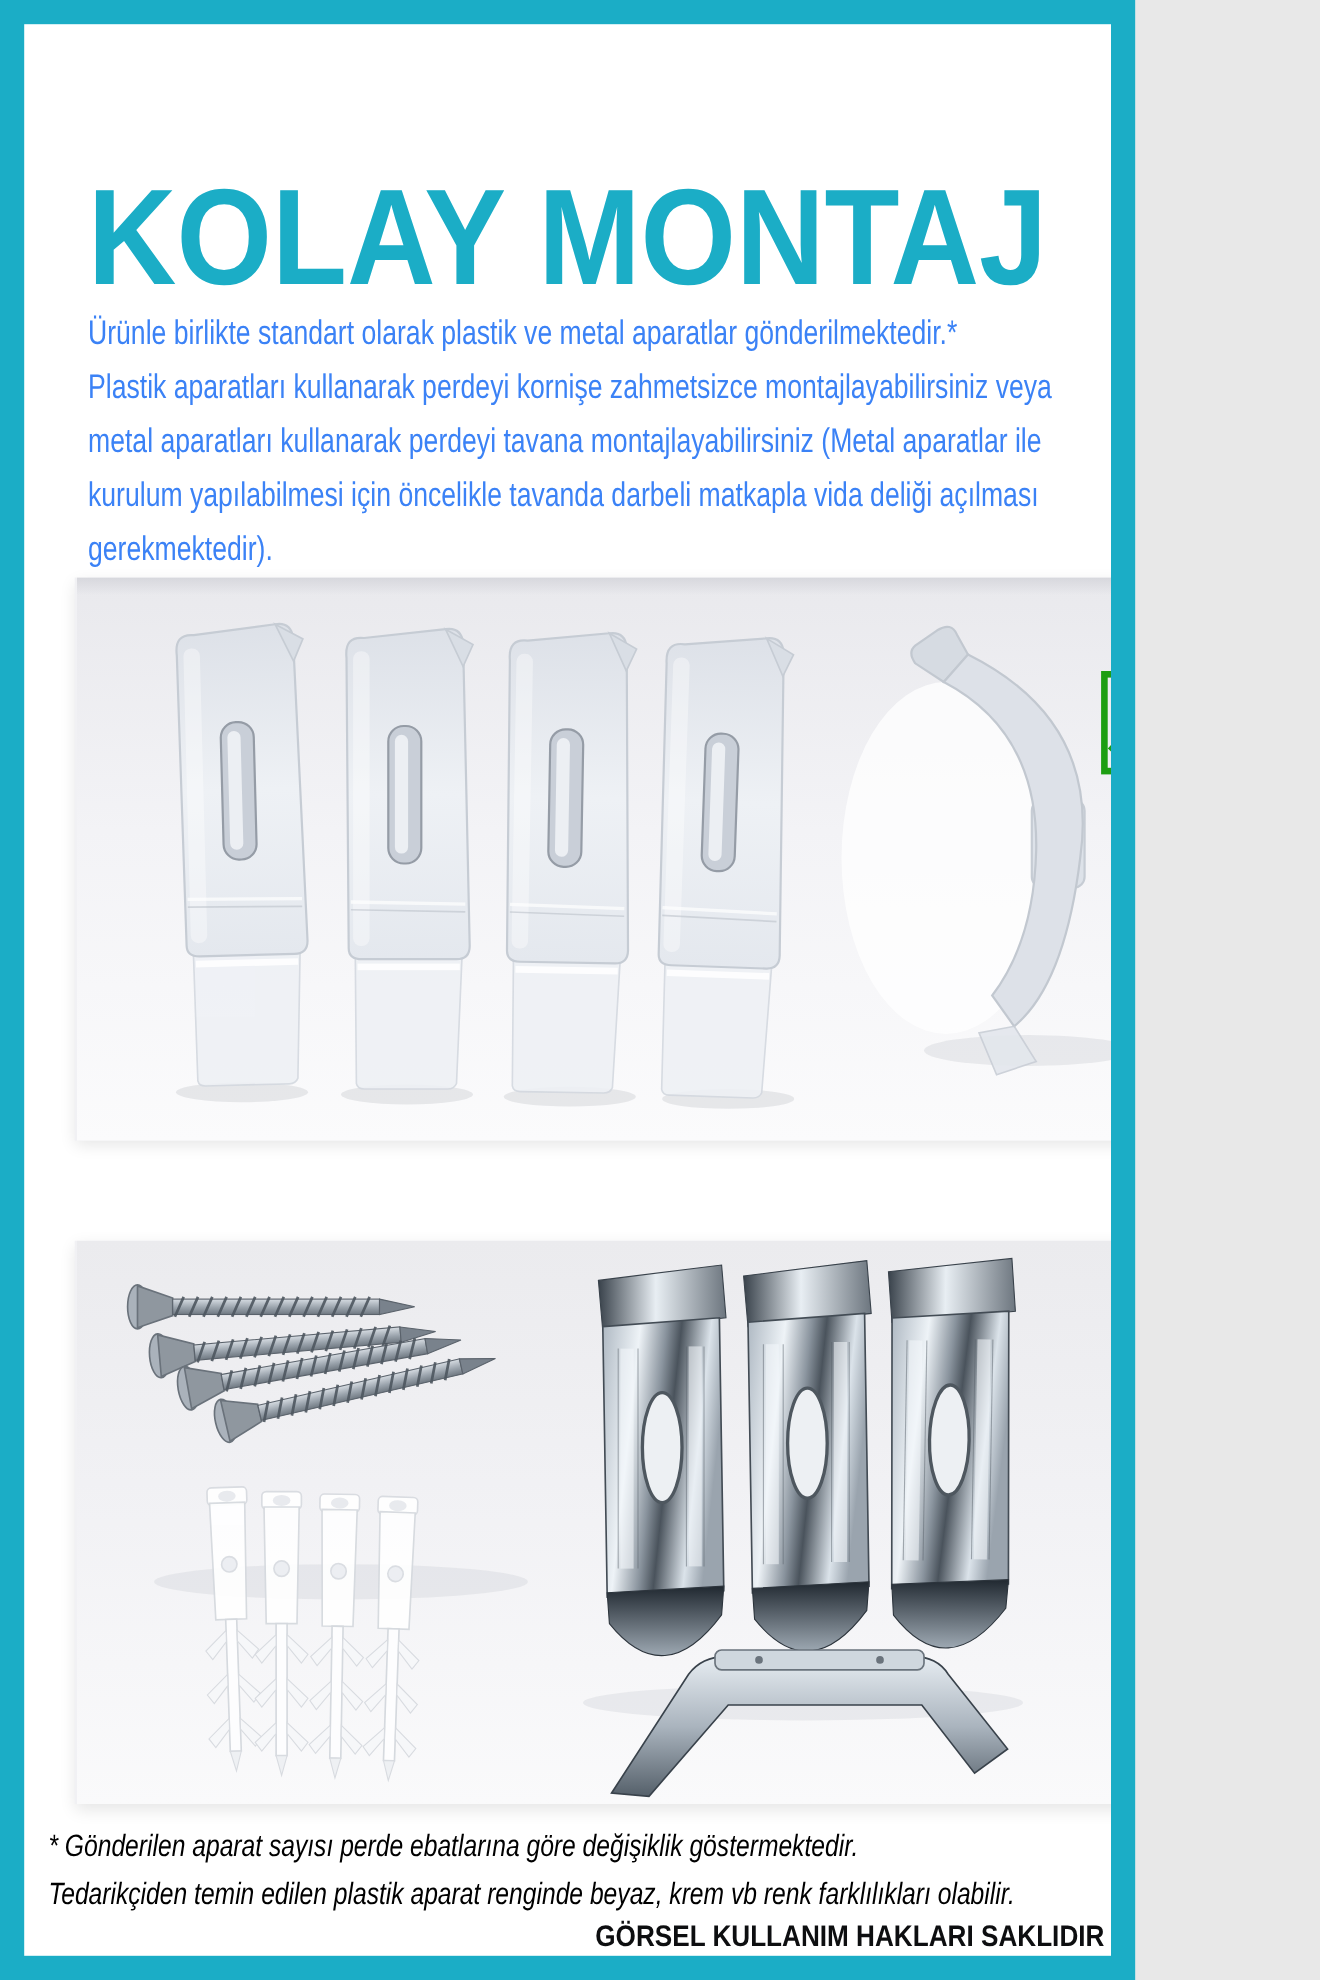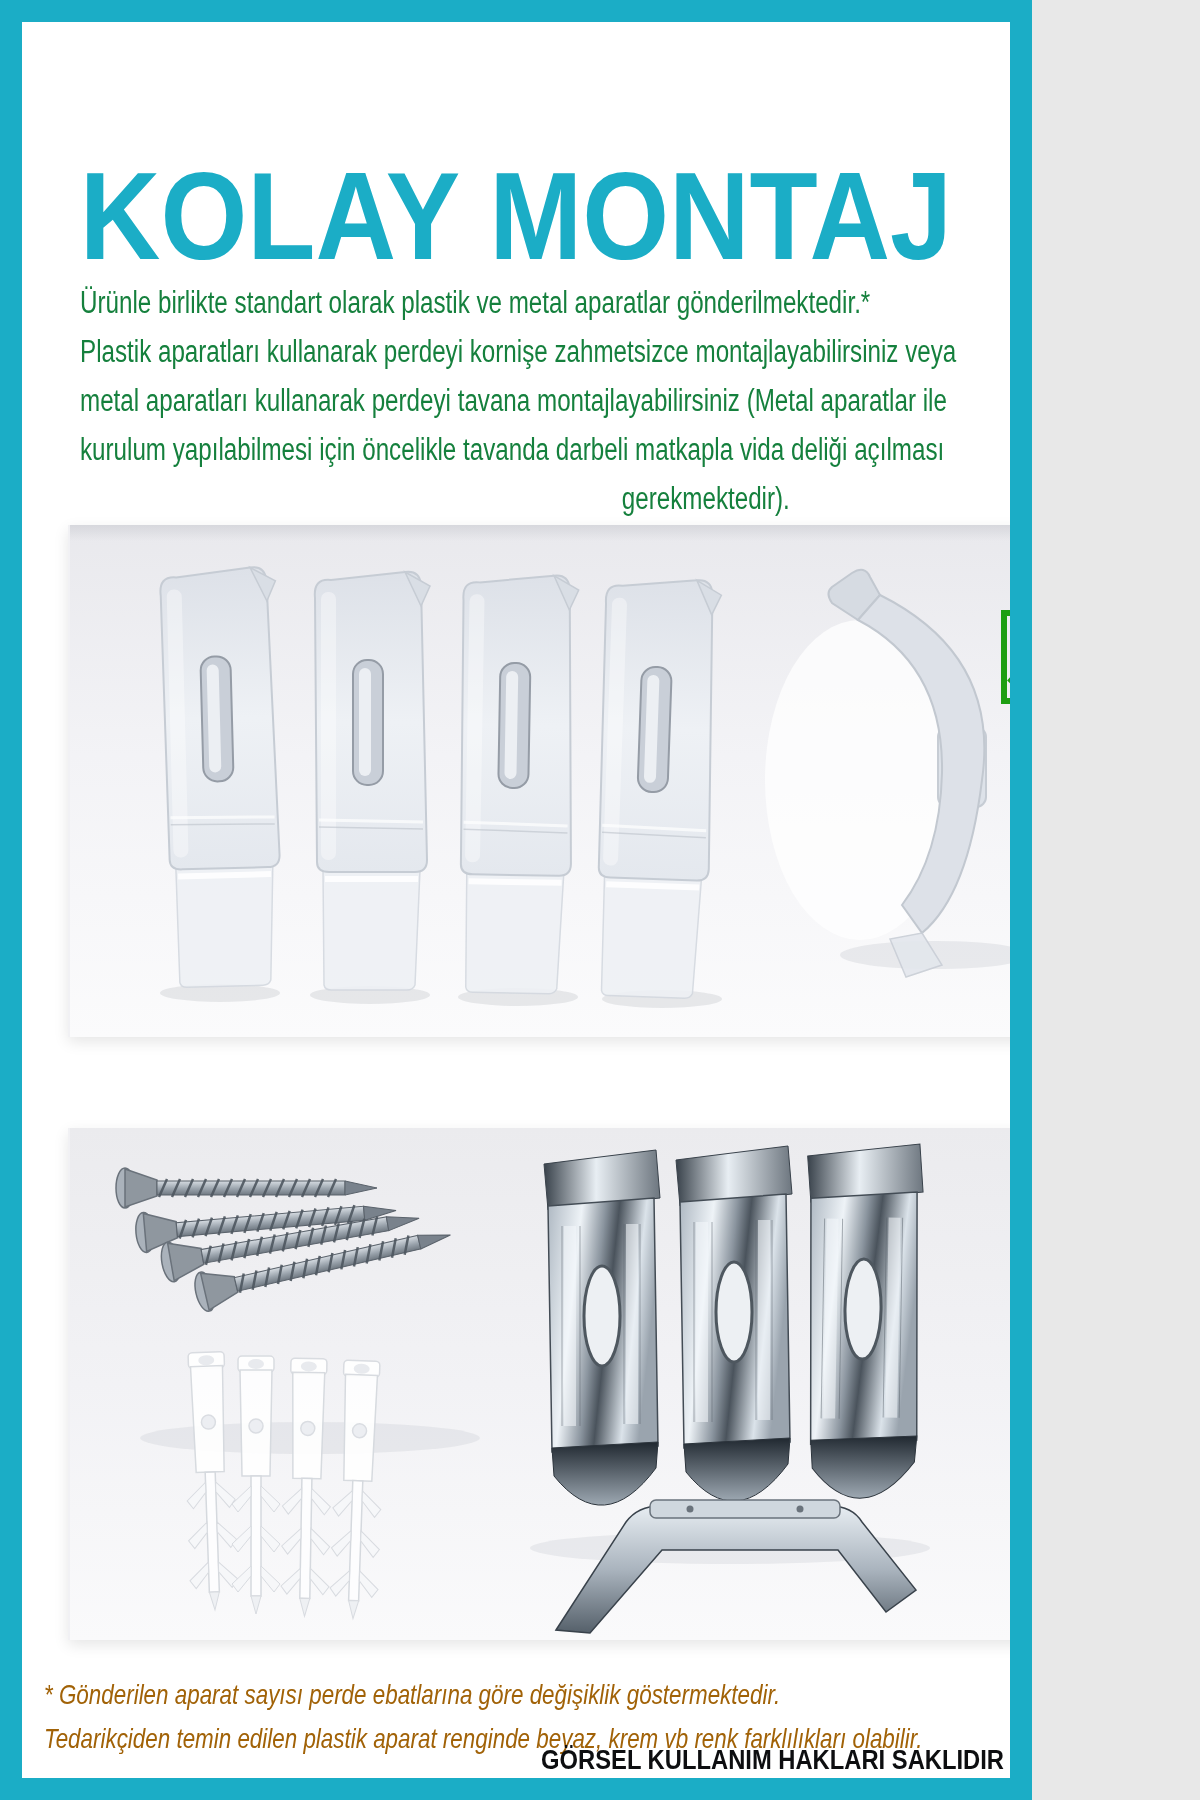--- a/index.html
+++ b/index.html
@@ -21,22 +21,21 @@
     line-height:1;
     font-weight:bold;
     color:#1BADC6;
     transform:scaleX(0.90);
     transform-origin:center top;
     white-space:nowrap;
   }
   .intro{
     position:absolute;
     top:256px;left:58px;right:20px;
-    color:#15803d;
-    text-align:right;
+    color:#3b82f6;
   }
   .intro-line{
     font-size:31px;
     line-height:49px;
     transform:scaleX(0.78);
     transform-origin:left top;
     white-space:nowrap;
   }
   .photo{
     position:absolute;
@@ -45,22 +44,21 @@
     margin:0;
     background:#f1f1f4;
     box-shadow:0 5px 14px rgba(0,0,0,0.10);
   }
   .photo svg{display:block;width:100%;height:100%;}
   .photo-plastic{top:503px;}
   .photo-metal{top:1106px;}
   .footnotes{
     position:absolute;
     left:22px;top:1634px;
-    color:#a16207;
-    margin-top:17px;
+    color:#000000;
   }
   .footnote{
     font-style:italic;
     font-size:28px;
     line-height:44px;
     transform:scaleX(0.80);
     transform-origin:left top;
     white-space:nowrap;
   }
   .rights{

